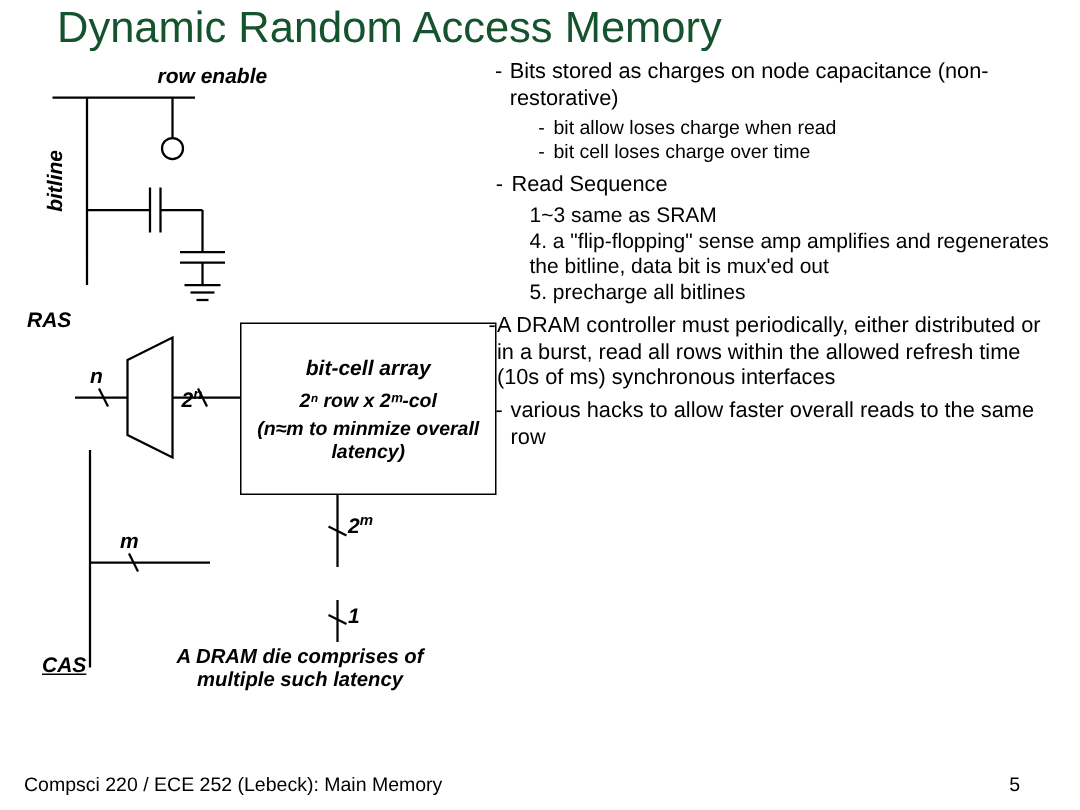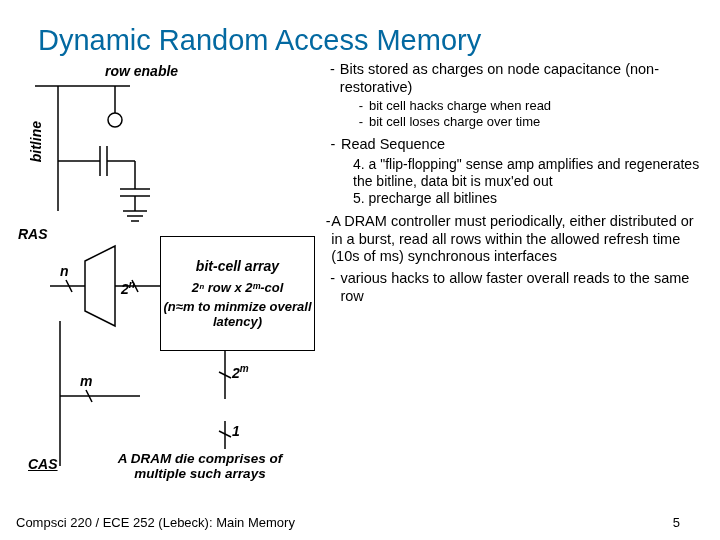--- a/index.html
+++ b/index.html
@@ -5,24 +5,24 @@
   * { box-sizing: border-box; margin: 0; padding: 0; }
   body {
     width: 720px;
     height: 540px;
     font-family: "Tahoma", "Verdana", sans-serif;
     background: #fff;
     position: relative;
     overflow: hidden;
   }
   .title {
-    color: #0369a1;
+    color: #14532d;
     font-size: 29px;
     font-family: "Tahoma", sans-serif;
-    padding: 24px 0 0 38px;
+    padding: 3px 0 0 38px;
   }
   .content {
     display: flex;
     padding: 4px 10px 0 10px;
   }
   .left {
     width: 315px;
     position: relative;
     height: 440px;
   }
@@ -117,47 +117,48 @@
     <div class="dlabel" style="left:95px; top:2px;">row enable</div>
     <div class="dlabel vertical" style="left:18px; top:60px;">bitline</div>
     <div class="dlabel" style="left:8px; top:165px;">RAS</div>
     <div class="dlabel" style="left:50px; top:202px;">n</div>
     <div class="dlabel" style="left:111px; top:218px;"><span>2</span><sup>n</sup></div>
     <div class="dlabel" style="left:70px; top:312px;">m</div>
     <div class="dlabel" style="left:222px; top:302px;"><span>2</span><sup>m</sup></div>
     <div class="dlabel" style="left:222px; top:362px;">1</div>
     <div class="dlabel" style="left:18px; top:395px;text-decoration:underline;">CAS</div>
 
-    <div class="box" style="left:150px; top:175px; width:155px; height:115px; flex-direction:column;">
+    <div class="box" style="left:150px; top:175px; width:171px; height:115px; flex-direction:column;">
       <div style="padding-bottom:6px">bit-cell array</div>
       <div style="font-size:13px">2ⁿ row x 2ᵐ-col</div>
       <div style="font-size:13px; padding-top:4px">(n≈m to minmize overall latency)</div>
     </div>
 
 
-    <div class="dlabel" style="left:80px; top:390px; width:220px; text-align:center; font-size:13.5px;">A DRAM die comprises of multiple such arrays</div>
+    <div class="dlabel" style="left:80px; top:390px; width:220px; text-align:center; font-size:13.5px;">A DRAM die comprises of multiple such latency</div>
   </div>
 
   <div class="right">
     <div class="item">
       <span class="dash">-</span>
       <span>Bits stored as charges on node capacitance (non-restorative)</span>
     </div>
     <div class="subitem">
       <span class="dash">-</span>
-      <span>bit cell hacks charge when read</span>
+      <span>bit allow loses charge when read</span>
     </div>
     <div class="subitem">
       <span class="dash">-</span>
       <span>bit cell loses charge over time</span>
     </div>
     <div class="item" style="margin-top:6px">
       <span class="dash">-</span>
       <span>Read Sequence</span>
     </div>
+    <div class="numitem">1~3 same as SRAM</div>
     <div class="numitem">4. a "flip-flopping" sense amp amplifies and regenerates the bitline, data bit is mux'ed out</div>
     <div class="numitem">5. precharge all bitlines</div>
     <div class="item" style="margin-top:6px">
       <span class="dash">-</span>
       <span>A DRAM controller must periodically, either distributed or in a burst, read all rows within the allowed refresh time (10s of ms) synchronous interfaces</span>
     </div>
     <div class="item" style="margin-top:4px">
       <span class="dash">-</span>
       <span>various hacks to allow faster overall reads to the same row</span>
     </div>

